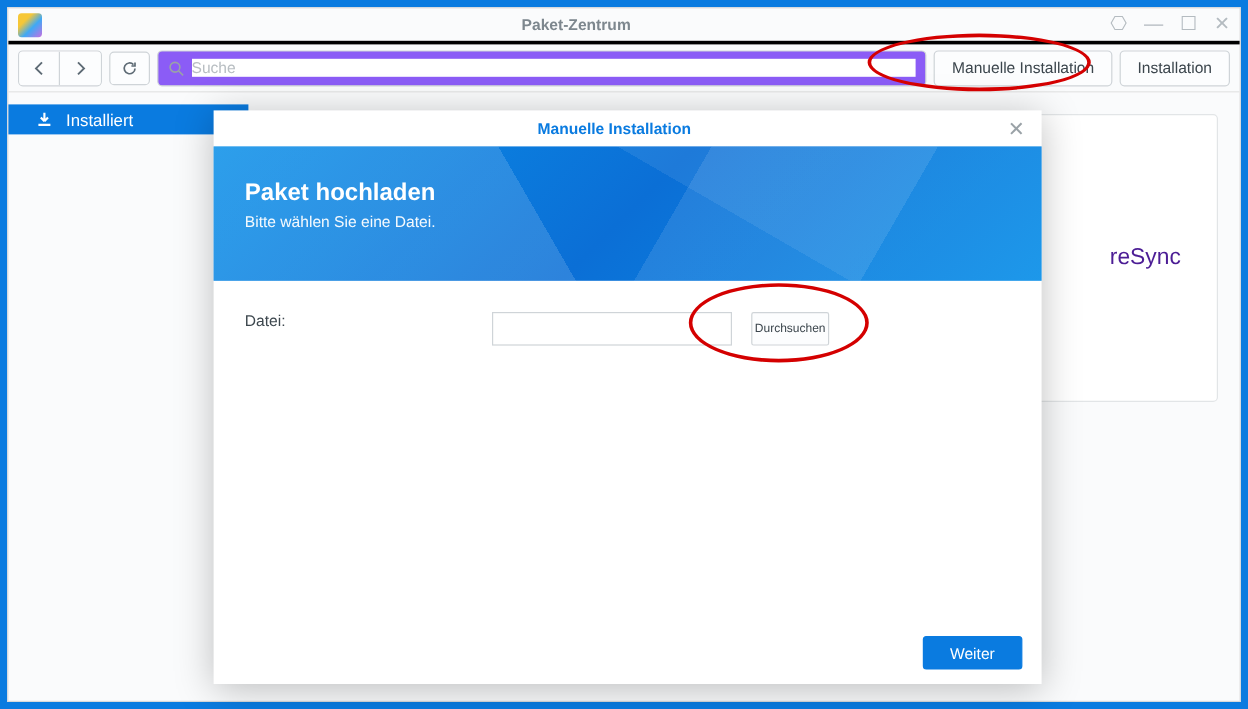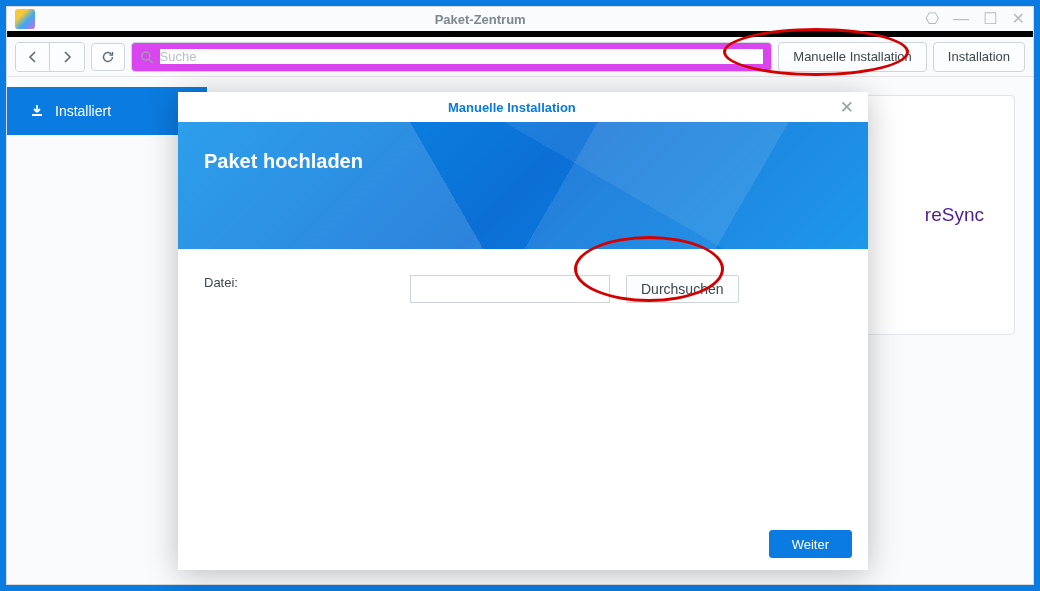--- a/index.html
+++ b/index.html
@@ -1,59 +1,59 @@
 <!DOCTYPE html>
 <html><head>
 <meta charset="utf-8">
 <style>
   * { box-sizing: border-box; margin: 0; padding: 0; font-family: -apple-system, BlinkMacSystemFont, "Segoe UI", Helvetica, Arial, sans-serif; }
   body { background: #0a7be0; width: 1040px; height: 591px; overflow: hidden; }
   .frame { position: absolute; inset: 6px; background: #fafbfc; border: 1px solid #d9d9d9; display: flex; flex-direction: column; }
-  .titlebar { height: 30px; display: flex; align-items: center; padding: 0 8px; border-bottom: 6px solid #000000; }
+  .titlebar { height: 30px; display: flex; align-items: center; padding: 0 8px; border-bottom: 3px solid #000000; }
   .titlebar .app-icon { width: 20px; height: 20px; background: linear-gradient(135deg, #f6c737 30%, #3fa9f5 60%, #c56fe2 100%); border-radius: 3px; }
   .titlebar .title { flex: 1; text-align: center; color: #7d878e; font-size: 13px; font-weight: 600; }
   .titlebar .wincontrols { display: flex; gap: 14px; color: #b4bbc0; }
   .titlebar .wincontrols span { font-size: 16px; line-height: 18px; cursor: pointer; }
   .toolbar { height: 40px; display: flex; align-items: center; padding: 4px 8px; border-bottom: 1px solid #e4e4e4; gap: 6px; }
   .nav-group { display: flex; border: 1px solid #cfd4d8; border-radius: 4px; overflow: hidden; }
   .nav-btn { width: 34px; height: 28px; background: #fcfdfe; display: flex; align-items: center; justify-content: center; color: #5e6b75; border-right: 1px solid #cfd4d8; cursor: pointer; }
   .nav-btn:last-child { border-right: none; }
   .refresh-btn { width: 34px; height: 28px; border: 1px solid #cfd4d8; border-radius: 4px; background: #fcfdfe; display: flex; align-items: center; justify-content: center; color: #5e6b75; cursor: pointer; }
-  .search-wrap { flex: 1; height: 30px; border: 1px solid #cfd4d8; border-radius: 4px; background: #d946ef; display: flex; align-items: center; padding: 0 8px; gap: 6px; }
+  .search-wrap { flex: 1; height: 30px; border: 1px solid #cfd4d8; border-radius: 4px; background: #8b5cf6; display: flex; align-items: center; padding: 0 8px; gap: 6px; }
   .search-wrap input { border: none; outline: none; width: 100%; font-size: 13px; color: #444; }
   .search-wrap input::placeholder { color: #b8bec2; }
   .toolbar .btn { height: 30px; padding: 0 14px; border: 1px solid #cfd4d8; border-radius: 4px; background: #fcfdfe; color: #3c464d; font-size: 13px; display:flex; align-items:center; cursor:pointer; }
   .content { flex: 1; display: flex; position: relative; }
   .sidebar { width: 200px; padding: 10px 0 0 12px; }
-  .side-item { display: flex; align-items: center; gap: 10px; height: 48px; padding: 0 10px; border-radius: 4px; color: #5d6871; font-size: 14px; cursor:pointer; }
+  .side-item { display: flex; align-items: center; gap: 10px; height: 25px; padding: 0 10px; border-radius: 4px; color: #5d6871; font-size: 14px; cursor:pointer; }
   .side-item.active { background: #0a7be0; color: #fff; border-radius: 0; margin-left:-12px; padding-left:22px; }
   .side-icon { width: 16px; height: 16px; display:flex; align-items:center; justify-content:center; }
   .main { flex: 1; padding: 18px; }
   .card { width: 100%; height: 240px; border: 1px solid #e2e5e7; border-radius: 4px; background: #fff; display:flex; align-items:center; justify-content:flex-end; padding-right:30px;}
   .card-text { color: #4c1d95; font-size: 19px; }
 
   
   .modal { position: absolute; left: 178px; top: 92px; width: 690px; height: 478px; background: #fff; box-shadow: 0 4px 30px rgba(0,0,0,.25); display:flex; flex-direction:column; }
   .modal-head { height: 30px; display:flex; align-items:center; padding: 0 10px; }
   .modal-title { flex:1; text-align:center; color: #0a7be0; font-size: 13px; font-weight: 700; }
   .modal-close { color:#9aa2a7; font-size:17px; cursor:pointer; padding:0 4px; }
-  .banner { height: 127px; background: linear-gradient(135deg, #0a8fe8 0%, #0b6fd6 50%, #0a8fe8 100%); position:relative; overflow:hidden; padding: 28px 26px 0; color:#fff; }
+  .banner { height: 112px; background: linear-gradient(135deg, #0a8fe8 0%, #0b6fd6 50%, #0a8fe8 100%); position:relative; overflow:hidden; padding: 28px 26px 0; color:#fff; }
   .banner::before { content:""; position:absolute; inset:0;
     background:
       linear-gradient(60deg, rgba(255,255,255,0.14) 0 40%, transparent 40% 100%),
       linear-gradient(120deg, transparent 0 55%, rgba(255,255,255,0.10) 55% 80%, transparent 80% 100%),
       linear-gradient(30deg, transparent 60%, rgba(255,255,255,0.08) 60% 100%);
   }
   .banner h2 { position:relative; font-size: 20px; font-weight: 700; }
   .banner p { position:relative; font-size: 13px; margin-top:4px; opacity:.95; }
   .modal-body { flex:1; padding: 26px 26px; }
   .form-row { display:flex; gap: 16px; }
   .form-label { width: 190px; color:#3d474e; font-size:13px; }
   .form-input { width: 200px; height: 28px; border:1px solid #cfd4d8; background:#fff; }
-  .browse-btn { height: 28px; padding: 0 14px; border:1px solid #cfd4d8; background:#fcfdfe; color:#3c464d; font-size:14px; border-radius:2px; cursor:pointer; display:flex; align-items:center;}
+  .browse-btn { height: 28px; padding: 0 2px; border:1px solid #cfd4d8; background:#fcfdfe; color:#3c464d; font-size:10px; border-radius:2px; cursor:pointer; display:flex; align-items:center;}
   .modal-footer { height: 44px; display:flex; align-items:center; justify-content:flex-end; gap:22px; padding: 0 16px 8px; }
   .btn-primary { height: 28px; padding: 0 22px; background:#0a7be0; color:#fff; border:1px solid #0a7be0; border-radius:3px; font-size:13px; cursor:pointer; }
   .btn-secondary { height: 28px; padding: 0 16px; background:#fcfdfe; color:#3c464d; border:1px solid #cfd4d8; border-radius:3px; font-size:13px; cursor:pointer; }
 
   
   .anno { position:absolute; border: 3px solid #d40000; border-radius: 50%; pointer-events:none; }
   svg { display:block; }
 </style>
 </head>
 <body>
@@ -121,20 +121,21 @@
 
 <div class="modal">
   <div class="modal-head">
     <div class="modal-title">Manuelle Installation</div>
     <div class="modal-close">
       <span>✕</span>
     </div>
   </div>
   <div class="banner">
     <h2>Paket hochladen</h2>
+    <p>Bitte wählen Sie eine Datei.</p>
   </div>
   <div class="modal-body">
     <div class="form-row">
       <div class="form-label">Datei:</div>
       <input class="form-input" type="text" style="">
       <div class="browse-btn">Durchsuchen</div>
     </div>
   </div>
   <div class="modal-footer">
     <button class="btn-primary">Weiter</button>

